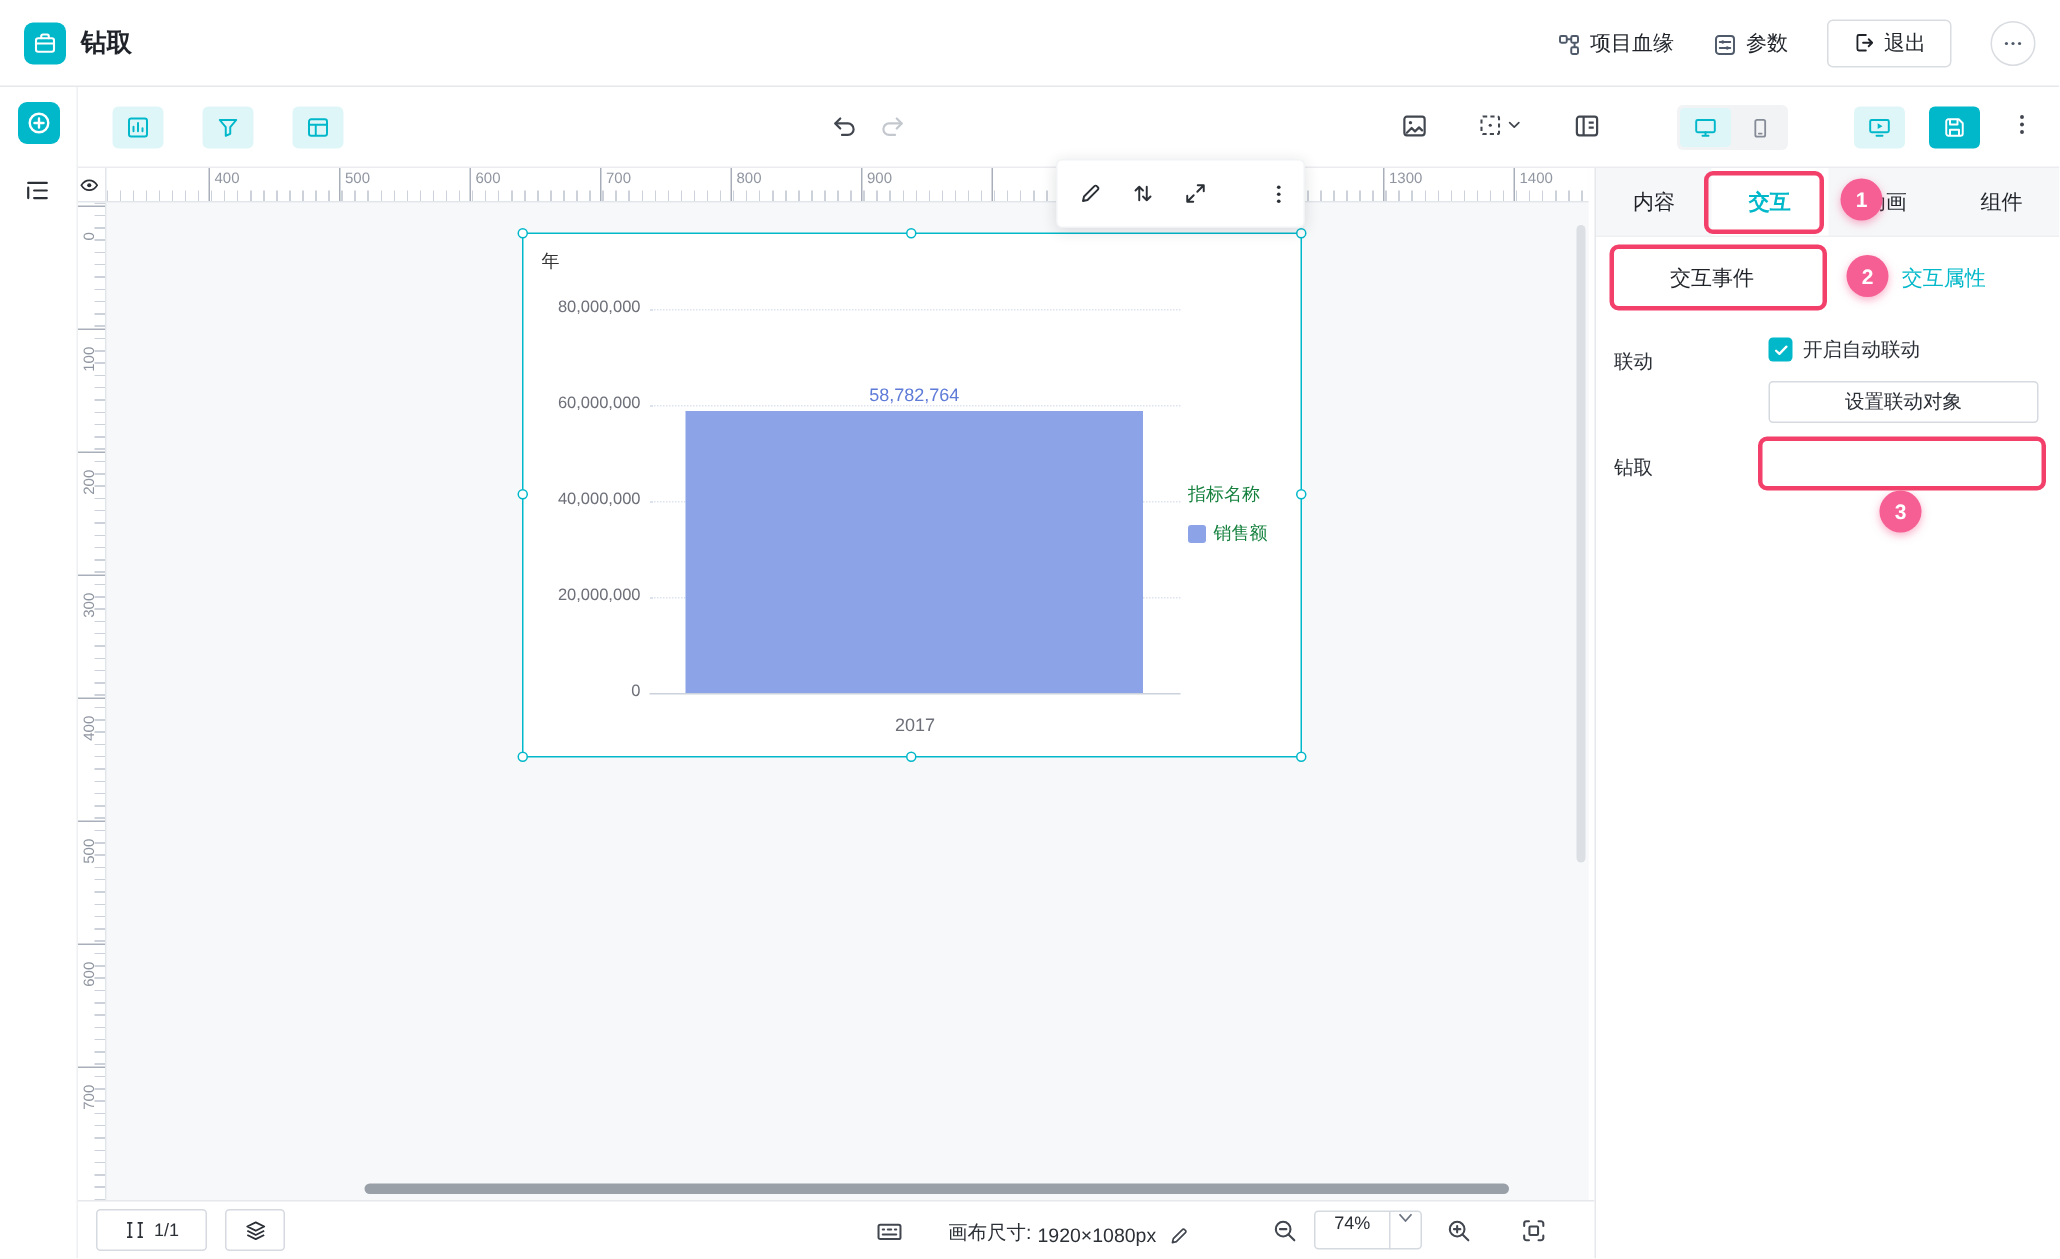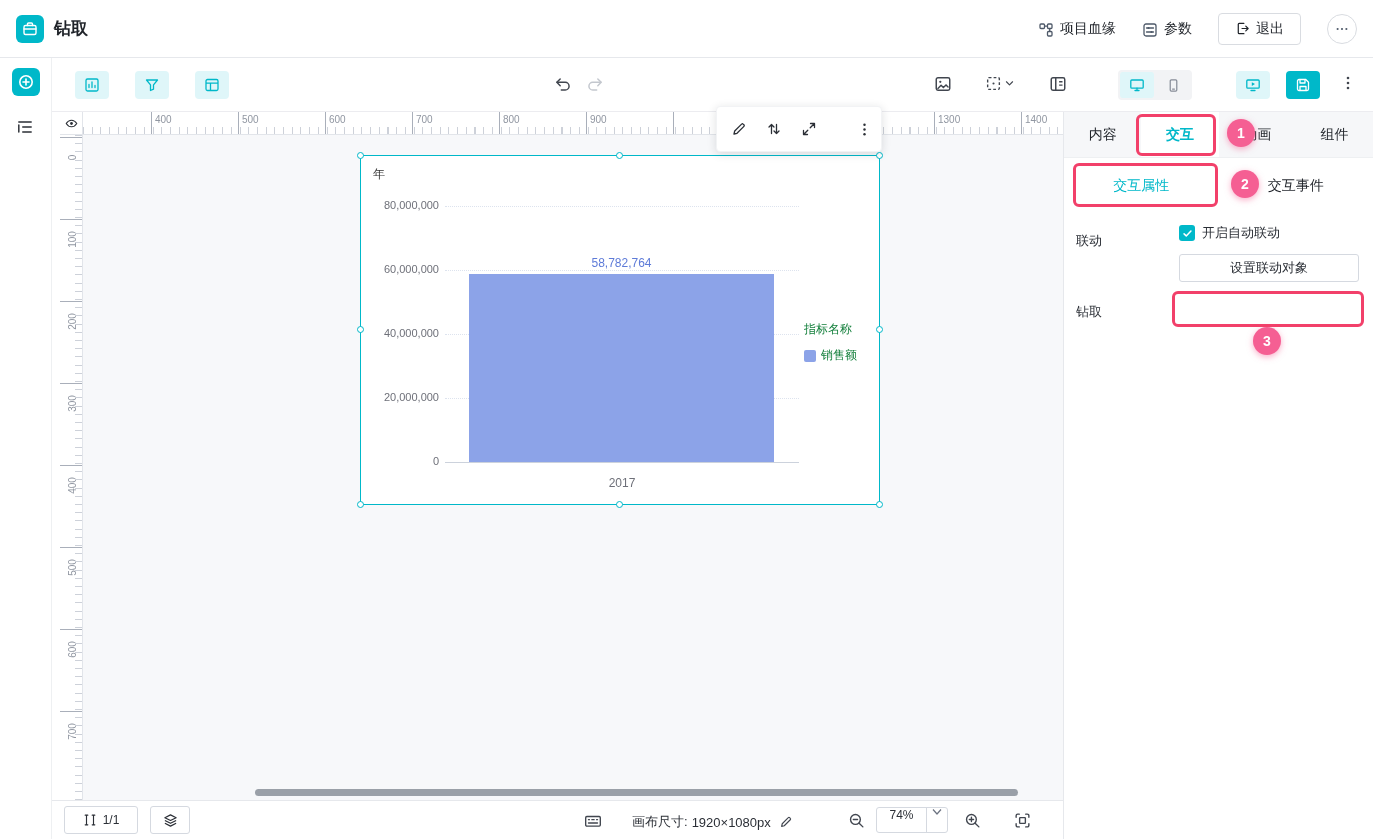--- a/index.html
+++ b/index.html
@@ -38,21 +38,21 @@
   .tb-icon.disabled{color:#c3c7ce;}
   .tb-abs{position:absolute;top:17px;}
   .seg{position:absolute;left:1066px;top:12px;width:74px;height:30px;background:#f2f3f5;border-radius:4px;display:flex;padding:2px;gap:2px;}
   .seg-cell{flex:1;border-radius:3px;display:flex;align-items:center;justify-content:center;color:#868c97;cursor:pointer;}
   .seg-cell.active{background:var(--accent-light);color:var(--accent);}
   .mini-btn{position:absolute;top:13px;width:34px;height:28px;border-radius:4px;display:flex;align-items:center;justify-content:center;cursor:pointer;}
   .mini-btn.light{background:var(--accent-light);color:var(--accent);}
   .mini-btn.solid{background:var(--accent);color:#fff;}
 
   
-  .canvas-area{position:absolute;left:60px;top:112px;width:1011px;height:688px;background:#f7f8fa;}
+  .canvas-area{position:absolute;left:48px;top:112px;width:1011px;height:688px;background:#f7f8fa;}
   .ruler-corner{position:absolute;left:0;top:0;width:23px;height:23px;background:#fff;border-right:1px solid #e2e5ea;border-bottom:1px solid #e2e5ea;display:flex;align-items:center;justify-content:center;color:#2b2f36;z-index:5;}
   .h-ruler{position:absolute;left:23px;top:0;width:988px;height:23px;background:#fff;border-bottom:1px solid #e2e5ea;overflow:hidden;z-index:4;}
   .h-ruler::after{content:'';position:absolute;left:0;right:0;bottom:0;height:7px;background:repeating-linear-gradient(90deg,#cdd1d9 0 1px,transparent 1px 8.7px);}
   .h-tick{position:absolute;top:0;bottom:0;border-left:1px solid #a9afba;padding-left:3px;font-size:10px;line-height:15px;color:#9096a1;}
   .v-ruler{position:absolute;left:0;top:23px;width:23px;height:665px;background:#fff;border-right:1px solid #e2e5ea;overflow:hidden;z-index:4;}
   .v-ruler::after{content:'';position:absolute;top:0;bottom:0;right:0;width:7px;background:repeating-linear-gradient(180deg,#cdd1d9 0 1px,transparent 1px 8.2px);}
   .v-tick{position:absolute;left:0;width:23px;height:30px;border-top:1px solid #a9afba;}
   .v-tick span{position:absolute;left:50%;top:14px;transform:translateX(-50%) rotate(-90deg);font-size:10px;color:#9096a1;white-space:nowrap;}
   .viewport{position:absolute;left:23px;top:23px;width:988px;height:665px;background:#f7f8fa;}
   .h-scrollbar{position:absolute;left:172px;bottom:4px;width:763px;height:7px;border-radius:4px;background:#9aa0a8;cursor:pointer;}
@@ -78,21 +78,21 @@
 
   
   .float-toolbar{position:absolute;left:656px;top:-6px;width:166px;height:46px;background:#fff;border-radius:4px;box-shadow:0 2px 10px rgba(31,35,41,.14);border:1px solid #f2f3f5;display:flex;align-items:center;padding:0 14px;gap:19px;z-index:30;}
   .ft-icon{color:#2b2f36;cursor:pointer;}
   .ft-divider{width:1px;height:16px;background:#e6e8ec;margin:0 1px;}
 
   
   .bottom-bar{position:absolute;left:52px;top:800px;width:1011px;height:39px;background:#fff;border-top:1px solid var(--border);z-index:25;}
   .bb-btn{position:absolute;top:5px;height:28px;border:1px solid #d5d9e0;border-radius:3px;background:#fff;display:flex;align-items:center;justify-content:center;gap:6px;font-size:12px;color:#2b2f36;cursor:pointer;}
   .bb-icon{position:absolute;top:11px;color:#41464f;cursor:pointer;}
-  .canvas-size{position:absolute;left:580px;top:12px;font-size:13px;color:#2b2f36;display:flex;gap:4px;align-items:center;}
+  .canvas-size{position:absolute;left:580px;top:12px;font-size:13px;color:#2b2f36;display:flex;gap:4px;align-items:flex-end;}
   .zoom-select{position:absolute;left:824px;top:6px;width:72px;height:26px;border:1px solid #d5d9e0;border-radius:3px;display:flex;align-items:flex-start;font-size:12px;color:#2b2f36;cursor:pointer;}
   .zoom-select .zv{flex:1;text-align:center;}
   .zoom-select .zdiv{width:1px;height:25px;background:#d5d9e0;}
   .zoom-select .zcaret{width:20px;display:flex;justify-content:center;color:#6b7280;}
 
   
   .right-panel{position:absolute;left:1063px;top:112px;width:310px;height:727px;background:#fff;border-left:1px solid var(--border);z-index:26;}
   .ptabs{display:flex;height:46px;background:#f6f7f9;border-bottom:1px solid #eef0f2;}
   .ptab{flex:1;display:flex;align-items:center;justify-content:center;font-size:14px;color:var(--text);cursor:pointer;}
   .ptab.active{background:#fff;color:var(--accent);font-weight:bold;}
@@ -485,22 +485,22 @@
   </div>
 
   <div class="right-panel">
     <div class="ptabs">
         <div class="ptab">内容</div>
         <div class="ptab active">交互</div>
         <div class="ptab">动画</div>
         <div class="ptab">组件</div>
       </div>
     <div class="subtabs">
+      <div class="subtab">交互事件</div>
       <div class="subtab active">交互属性</div>
-      <div class="subtab">交互事件</div>
     </div>
 
     <div class="prop-label" style="top:120px">联动</div>
     <div class="check-row">
       <span class="checkbox">
         <svg width="11" height="11" viewBox="0 0 16 16" fill="none" stroke="#fff" stroke-width="2.2" stroke-linecap="round" stroke-linejoin="round">
             <path d="M3 8.5l3.2 3L13 4.5"></path>
           </svg>
       </span>
       <span class="check-label">开启自动联动</span>

